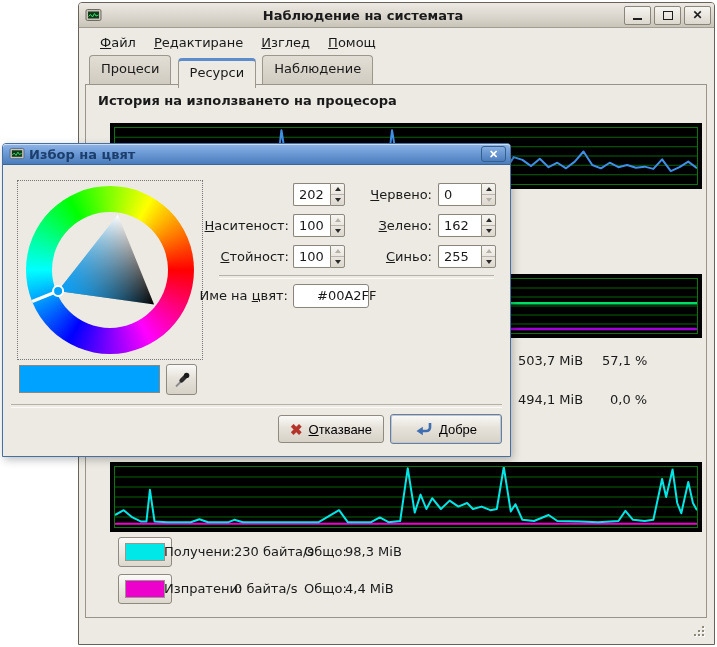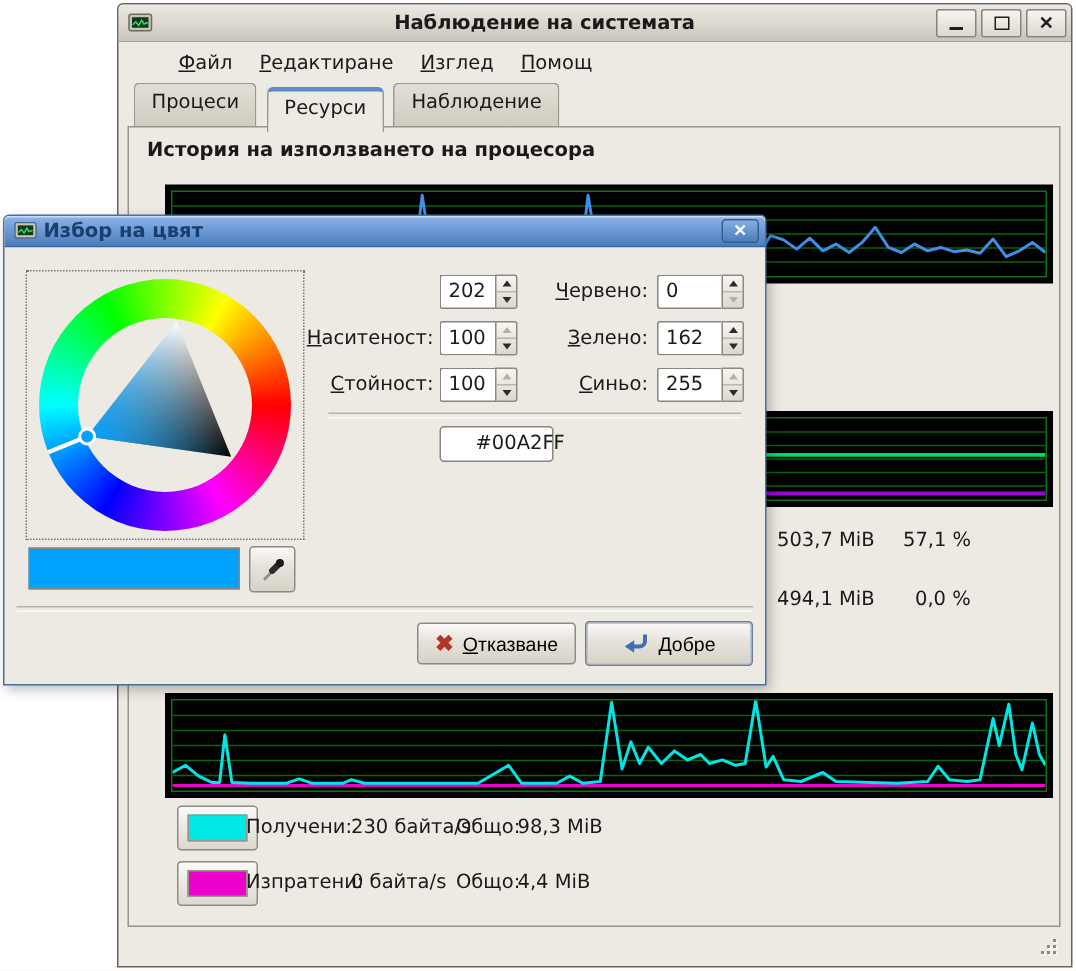--- a/index.html
+++ b/index.html
@@ -15,21 +15,21 @@
   .titlebar{height:24px;display:flex;align-items:center;background:linear-gradient(#ECE9E3,#D6D1C7 70%,#C9C4B9);
             border-bottom:1px solid #A39E94;border-radius:3px 3px 0 0;padding:0 3px;}
   .titlebar .title{flex:1;text-align:center;font-weight:bold;font-size:13px;}
   .appicon{width:17px;height:15px;margin:0 3px;display:inline-block;}
   .winbtns{display:flex;}
   .wbtn{width:27px;height:19px;margin-left:3px;display:flex;align-items:center;justify-content:center;
         background:linear-gradient(#F7F5F1,#DDD8CE);border:1px solid #8A857B;border-radius:2px;padding:0;cursor:default;}
   .g-min{display:block;width:9px;height:8px;border-bottom:2px solid #1E1E1E;}
   .g-max{display:block;width:8px;height:7px;border:1.5px solid #1E1E1E;}
   .g-close{font-size:12px;font-weight:bold;line-height:1;color:#1E1E1E;}
-  .menubar{height:28px;display:flex;align-items:center;padding-left:0;margin-left:31px;}
+  .menubar{height:28px;display:flex;align-items:center;padding-left:12px;}
   .menu-item{padding:4px 9px;cursor:default;}
   .tabbar{position:absolute;left:0;top:52px;height:29px;right:0;padding-left:10px;}
   .tab{display:inline-block;margin-right:2px;padding:5px 11px 12px;background:linear-gradient(#E2DED5,#CEC9BE);
        border:1px solid #9C978D;border-bottom:none;border-radius:4px 4px 0 0;vertical-align:bottom;cursor:default;}
   .tab.active{background:#EDEAE3;border-top:3px solid #5C8CCB;padding-top:4px;padding-bottom:8px;position:relative;z-index:2;}
   .content{position:absolute;left:6px;top:81px;right:7px;bottom:26px;background:#EDEAE3;border:1px solid #99938A;z-index:1;}
   .section-title{position:absolute;left:12px;top:8px;font-weight:bold;}
   .chart{position:absolute;background:#000;padding:4px;box-sizing:border-box;}
   .chart svg{display:block;width:100%;height:100%;border:1px solid #0D750D;box-sizing:border-box;}
   .chart svg line.grid{stroke:#0B650B;stroke-width:1;}
@@ -338,20 +338,21 @@
             <span class="sb">
               <i class="arr down"></i>
             </span>
           </span>
       </div>
     </div>
 
     <div class="sep s1"></div>
 
     <div class="frow fname">
+      <label class="flabel cn">Име на <u>ц</u>вят:</label>
       <span class="entry hexentry">#00A2FF</span>
     </div>
 
     <div class="preview" style="background: rgb(0, 162, 255);"></div>
     <button class="dropper btnface">
       <svg width="20" height="20" viewBox="0 0 20 20">
         <line x1="4" y1="16.5" x2="10.5" y2="10" stroke="#8C8C8C" stroke-width="1.8"></line>
         <path d="M9.5 10.5 l3.5 -3.5" stroke="#2B2B2B" stroke-width="4.2" stroke-linecap="round"></path>
         <circle cx="14.6" cy="5.4" r="2.7" fill="#1A1A1A"></circle>
       </svg>

